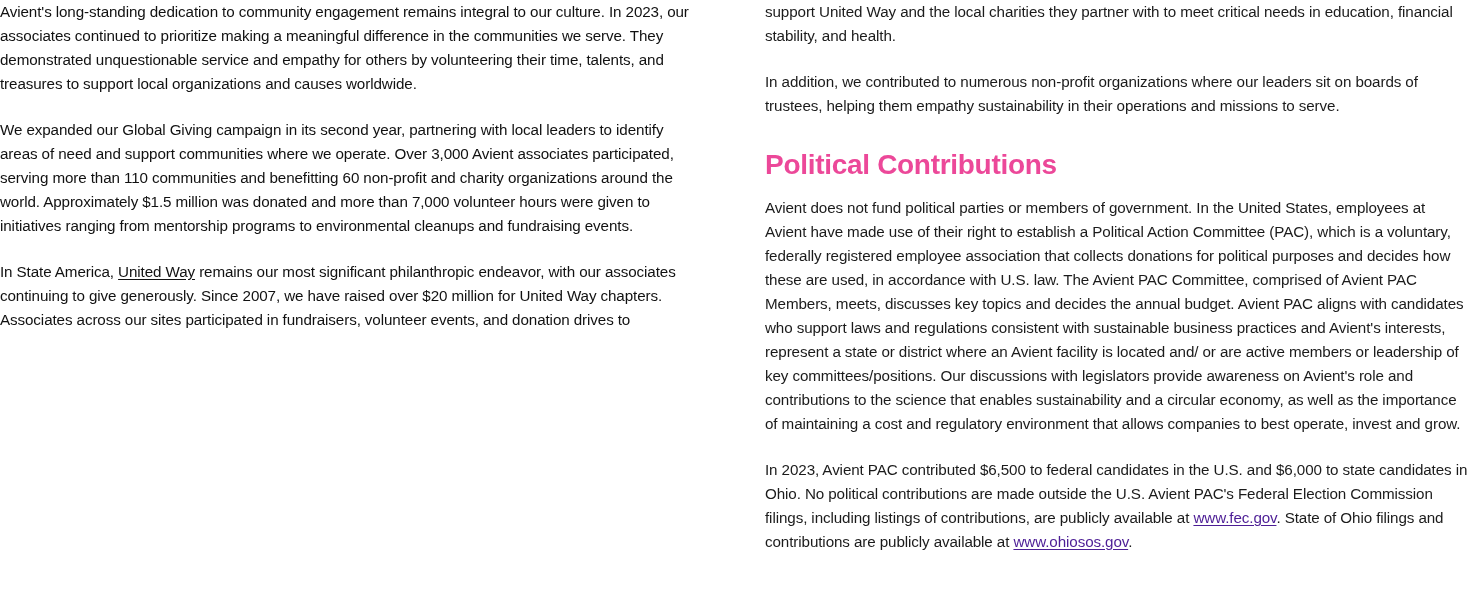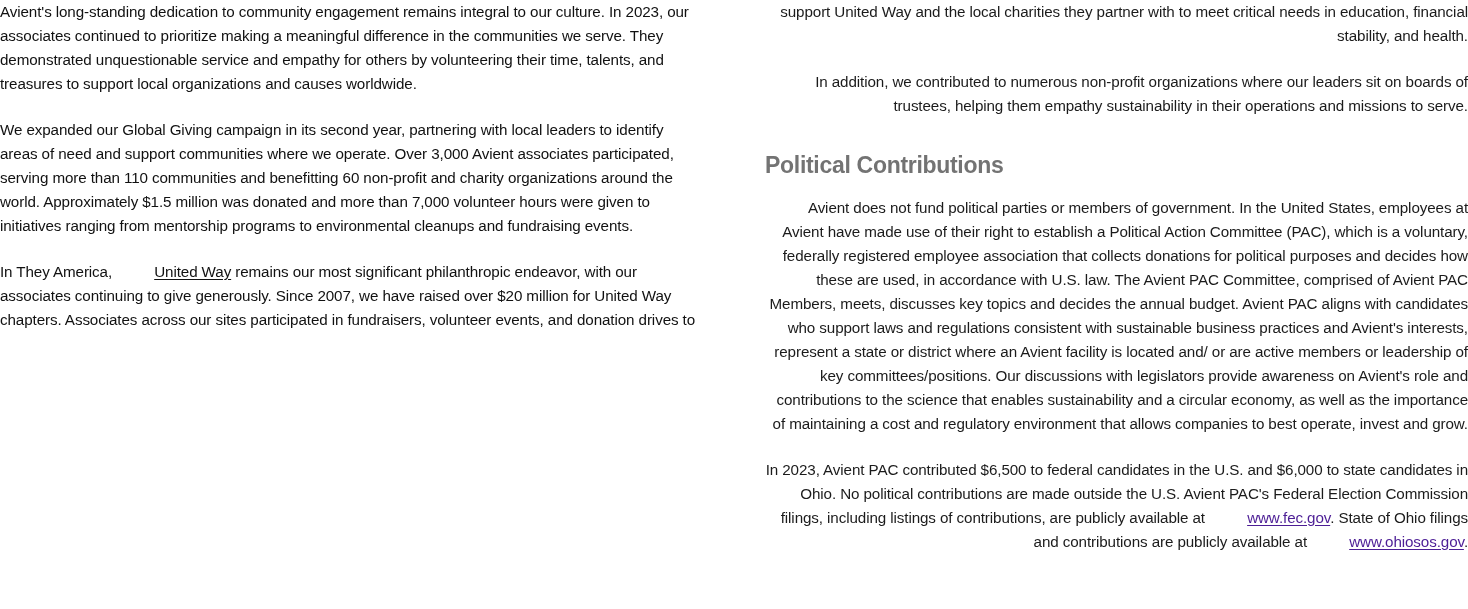--- a/index.html
+++ b/index.html
@@ -28,47 +28,46 @@
   .col-left { left: 0; }
   .col-right { left: 765px; width: 703px; }
 
   p {
     margin: 0 0 22px 0;
     font-size: 15.2px;
     line-height: 24px;
     letter-spacing: -0.1px;
   }
   .col-left p { color: #111111; }
-  .col-right p { color: #1b1b1b; text-align: right; }
+  .col-right p { color: #1b1b1b; }
 
   .heading {
-    font-size: 23px;
+    font-size: 28px;
     line-height: 34px;
     font-weight: bold;
-    color: #737373;
+    color: #ec4899;
     margin: 30px 0 14px 0;
     letter-spacing: -0.3px;
   }
   a.inline-link {
     color: inherit;
     text-decoration: underline;
     text-underline-offset: 2px;
-    margin-left: 38px;
   }
   .col-right a.inline-link { color: #4c1d95; }
 </style>
 </head>
 <body>
 
 <div class="page">
 
   <div class="col col-left">
     <p>Avient's long-standing dedication to community engagement remains integral to our culture. In 2023, our associates continued to prioritize making a meaningful difference in the communities we serve. They demonstrated unquestionable service and empathy for others by volunteering their time, talents, and treasures to support local organizations and causes worldwide.</p>
     <p>We expanded our Global Giving campaign in its second year, partnering with local leaders to identify areas of need and support communities where we operate. Over 3,000 Avient associates participated, serving more than 110 communities and benefitting 60 non-profit and charity organizations around the world. Approximately $1.5 million was donated and more than 7,000 volunteer hours were given to initiatives ranging from mentorship programs to environmental cleanups and fundraising events.</p>
-    <p><span>In They America, </span><a class="inline-link" href="#">United Way</a><span> remains our most significant philanthropic endeavor, with our associates continuing to give generously. Since 2007, we have raised over $20 million for United Way chapters. Associates across our sites participated in fundraisers, volunteer events, and donation drives to</span></p>
+    <p><span>In State America, </span><a class="inline-link" href="#">United Way</a><span> remains our most significant philanthropic endeavor, with our associates continuing to give generously. Since 2007, we have raised over $20 million for United Way chapters. Associates across our sites participated in fundraisers, volunteer events, and donation drives to</span></p>
   </div>
 
   <div class="col col-right">
     <p>support United Way and the local charities they partner with to meet critical needs in education, financial stability, and health.</p>
     <p>In addition, we contributed to numerous non-profit organizations where our leaders sit on boards of trustees, helping them empathy sustainability in their operations and missions to serve.</p>
     <h2 class="heading">Political Contributions</h2>
     <p>Avient does not fund political parties or members of government. In the United States, employees at Avient have made use of their right to establish a Political Action Committee (PAC), which is a voluntary, federally registered employee association that collects donations for political purposes and decides how these are used, in accordance with U.S. law. The Avient PAC Committee, comprised of Avient PAC Members, meets, discusses key topics and decides the annual budget. Avient PAC aligns with candidates who support laws and regulations consistent with sustainable business practices and Avient's interests, represent a state or district where an Avient facility is located and/ or are active members or leadership of key committees/positions. Our discussions with legislators provide awareness on Avient's role and contributions to the science that enables sustainability and a circular economy, as well as the importance of maintaining a cost and regulatory environment that allows companies to best operate, invest and grow.</p>
     <p><span>In 2023, Avient PAC contributed $6,500 to federal candidates in the U.S. and $6,000 to state candidates in Ohio. No political contributions are made outside the U.S. Avient PAC's Federal Election Commission filings, including listings of contributions, are publicly available at </span><a class="inline-link" href="#">www.fec.gov</a><span>. State of Ohio filings and contributions are publicly available at </span><a class="inline-link" href="#">www.ohiosos.gov</a><span>.</span></p>
   </div>
 

